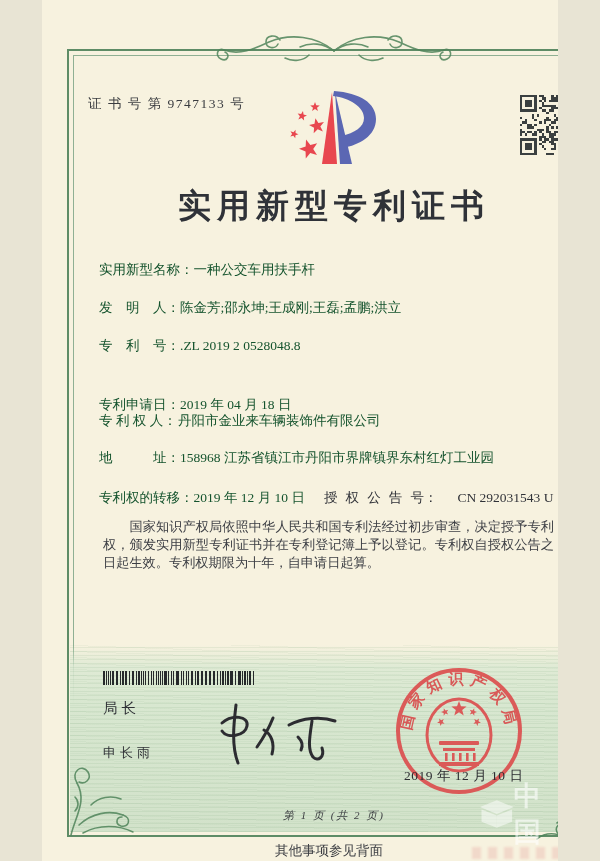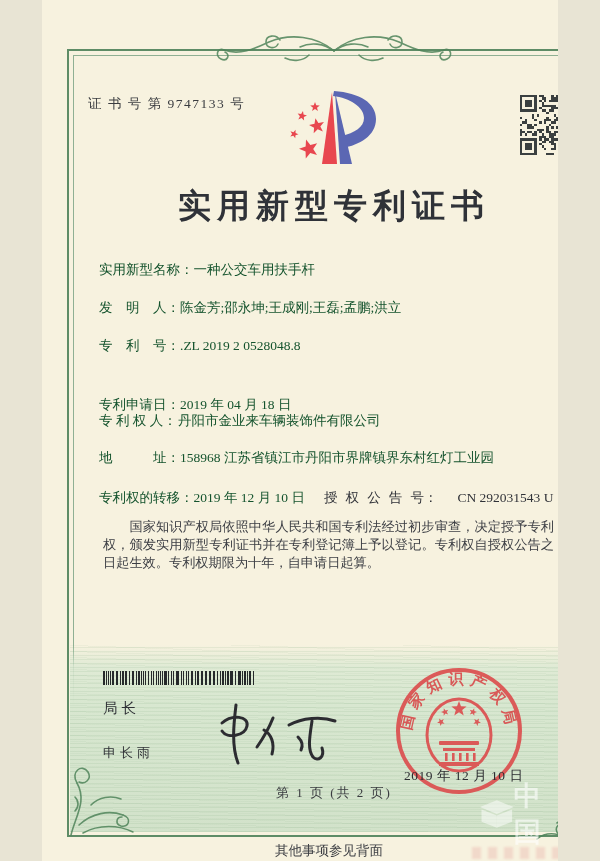--- a/index.html
+++ b/index.html
@@ -26,22 +26,22 @@
   .grant{left:282px;top:489px;font-size:13.5px;color:#303238;white-space:nowrap;}
   .grant .lbl{margin-right:20px;font-family:Liberation Mono, monospace;}
   .body-text{left:57px;top:514px;width:459px;font-size:13.2px;line-height:18px;
     text-align:justify;color:#3c3e44;}
   .body-text p{margin:4px;text-indent:2em;}
   .signer-title{left:61px;top:699px;font-size:14.5px;letter-spacing:4px;color:#2f3136;z-index:3;}
   .signer-name{left:61px;top:744px;font-size:13px;letter-spacing:4px;color:#2f3136;z-index:3;}
   .sig-svg{left:152px;top:697px;z-index:3;}
   .seal-svg{left:350px;top:663px;z-index:2;}
   .seal-date{left:362px;top:767px;font-size:13.5px;letter-spacing:.5px;color:#2c2d31;z-index:4;}
-  .page-foot{left:25px;top:784px;width:534px;text-align:center;font-size:13px;
-    letter-spacing:2px;color:#3a3c40;z-index:3;}
+  .page-foot{left:25px;top:808px;width:534px;text-align:center;font-size:11px;
+    letter-spacing:2px;color:#3a3c40;z-index:3;font-style:italic;}
   .back-note{left:0;top:842px;width:574px;text-align:center;font-size:13.5px;color:#3b3d42;}
   .barcode{left:61px;top:671px;z-index:3;}
   .qr{left:478px;top:95px;}
   .logo{left:246px;top:89px;}
   .orn{z-index:2;}
   .orn-top{left:172px;top:30px;}
   .orn-bl{left:25px;top:753px;}
   .orn-br{left:493px;top:748px;}
   .wm{left:438px;top:778px;display:flex;align-items:center;z-index:5;}
   .wm-text{font-size:27px;font-weight:700;letter-spacing:2px;color:rgba(255,255,255,.6);}

